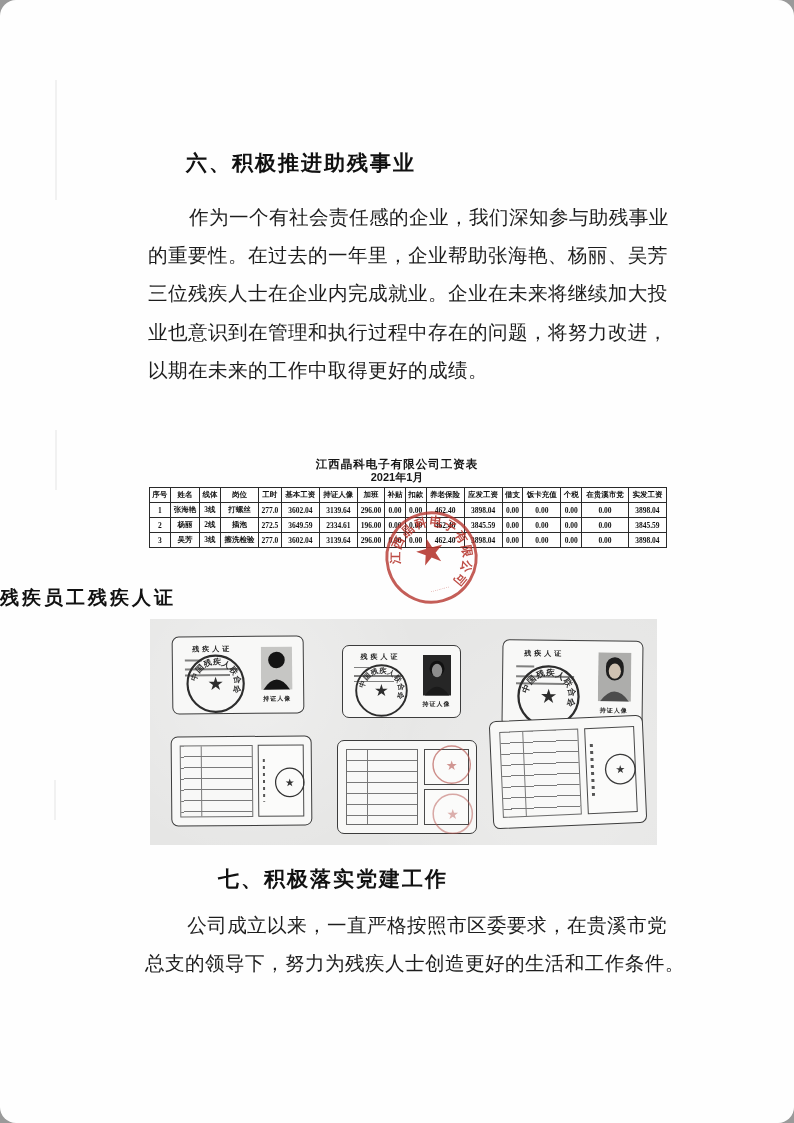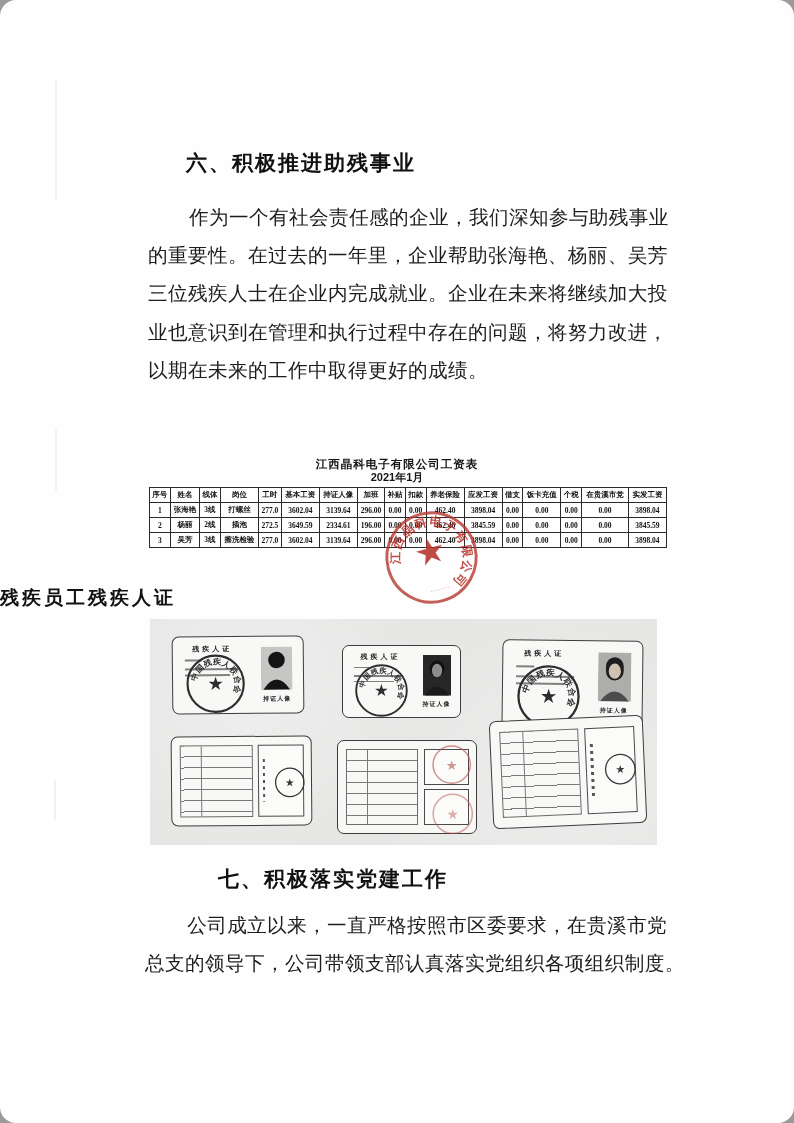--- a/index.html
+++ b/index.html
@@ -361,16 +361,16 @@
         </div>
       </div>
     </div>
 
   </div>
 
   <div class="abs sec-heading" style="left:186px;top:865px;margin-left:32px;">七、积极落实党建工作</div>
 
   <div class="abs para" style="left:145px;top:898px;text-align:right;">
     <div class="tline indent">公司成立以来，一直严格按照市区委要求，在贵溪市党</div>
-    <div class="tline">总支的领导下，公司带领支部认真落实党组织各项组织制度。</div>
+    <div class="tline">总支的领导下，努力为残疾人士创造更好的生活和工作条件。</div>
   </div>
 
 </div>
 
 </body></html>

